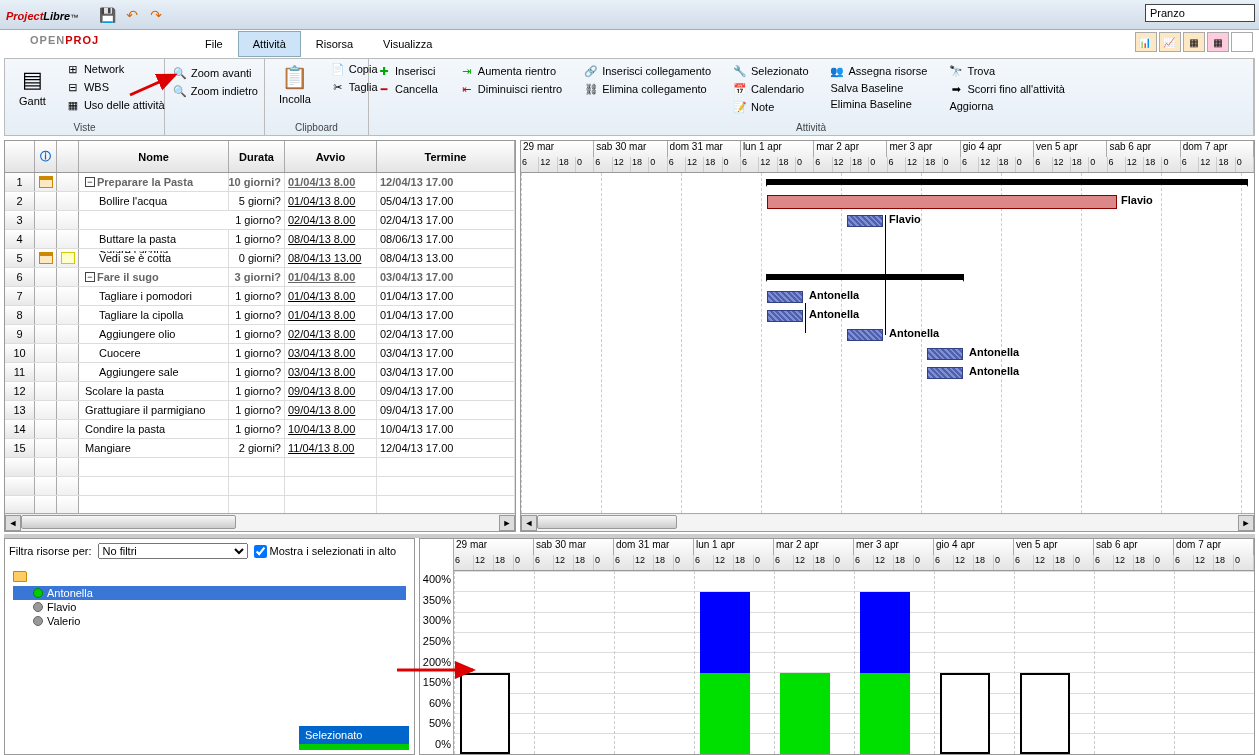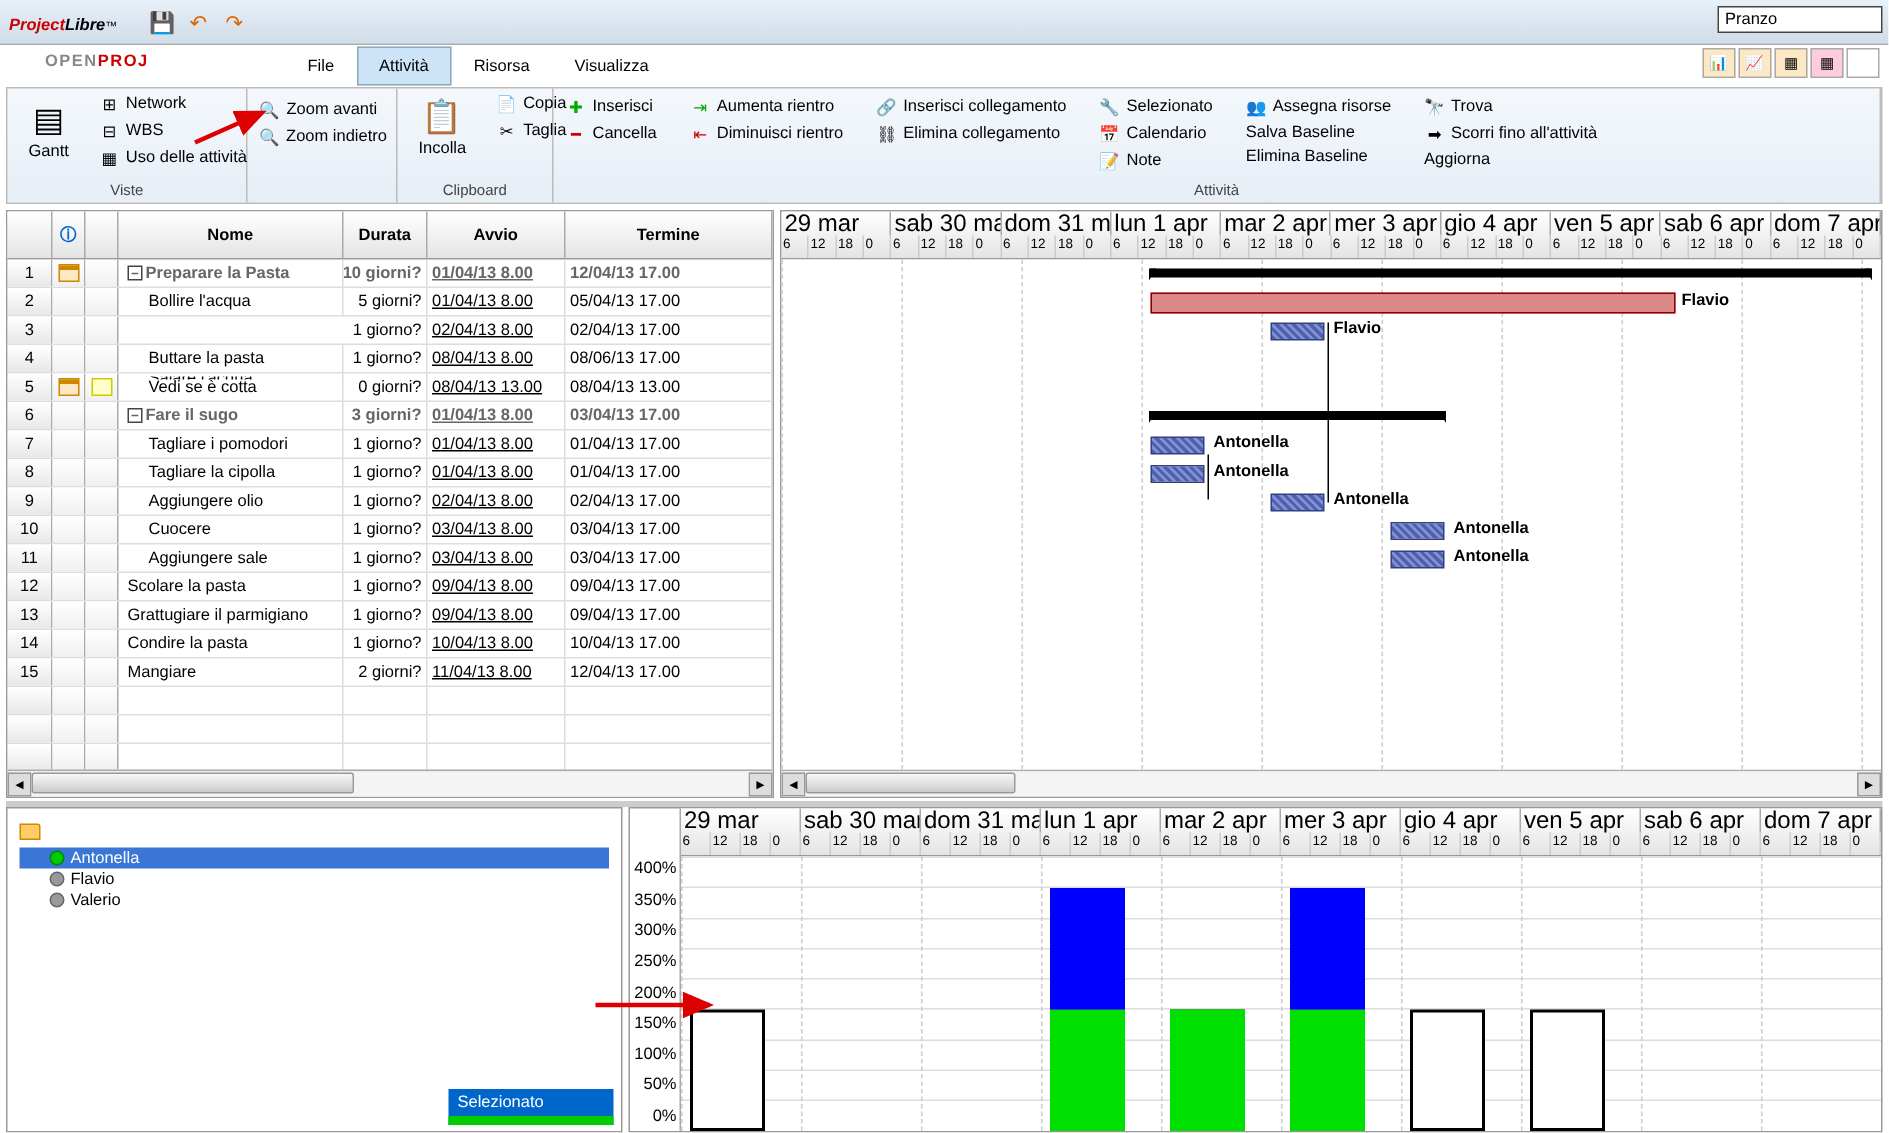--- a/index.html
+++ b/index.html
@@ -73,21 +73,21 @@
 .note-icn { width: 14px; height: 12px; background: #ffffcc; border: 1px solid #cc0; display: inline-block; }
 .hscroll { height: 18px; background: #eee; border-top: 1px solid #aaa; display: flex; align-items: center; }
 .hscroll .arrow { width: 16px; height: 16px; background: #ddd; border: 1px solid #999; text-align: center; line-height: 14px; font-size: 9px; }
 .hscroll .track { flex: 1; background: #f4f4f4; height: 16px; position: relative; }
 .hscroll .thumb { position: absolute; height: 14px; top: 0; background: linear-gradient(#f8f8f8,#ccc); border: 1px solid #999; border-radius: 2px; }
 
 
 .gantt-panel { flex: 1; border: 1px solid #999; margin-left: 4px; display: flex; flex-direction: column; position: relative; overflow: hidden; }
 .gantt-head { height: 32px; display: flex; flex-direction: column; background: linear-gradient(#fff,#e4e4e4); border-bottom: 1px solid #999; }
 .gantt-days { display: flex; height: 16px; }
-.gantt-day { width: 80px; border-right: 1px solid #aaa; padding-left: 2px; font-size: 16px; white-space: nowrap; overflow: hidden; }
+.gantt-day { width: 80px; border-right: 1px solid #aaa; padding-left: 2px; font-size: 10px; white-space: nowrap; overflow: hidden; }
 .gantt-hours { display: flex; height: 16px; }
 .gh { border-right: 1px solid #ccc; font-size: 9px; text-align: left; padding-left: 1px; }
 .gantt-body { flex: 1; position: relative; background: #fff; }
 .gantt-grid { position: absolute; inset: 0; }
 .vline { position: absolute; top: 0; bottom: 0; width: 0; border-left: 1px dashed #ccc; }
 .gbar { position: absolute; height: 12px; background: repeating-linear-gradient(45deg,#5060b0,#5060b0 2px,#8090d0 2px,#8090d0 4px); border: 1px solid #304080; }
 .gsummary { position: absolute; height: 6px; background: #000; }
 .gsummary::before, .gsummary::after { content:''; position:absolute; top:0; width:0; height:0; border-top: 8px solid #000; }
 .gsummary::before { left:-1px; border-right: 5px solid transparent; }
 .gsummary::after { right:-1px; border-left: 5px solid transparent; }
@@ -579,20 +579,28 @@
         <div class="track">
             <div class="thumb" style="left:0; width:20%;"></div>
           </div>
         <div class="arrow">►</div>
       </div>
     </div>
   </div>
 
   <div class="lower">
     <div class="res-panel">
+      <div class="filter-row">
+        <span>Filtra risorse per:</span>
+        <select><option>No filtri</option></select>
+        <label>
+            <input type="checkbox" checked="" style="">
+            <span>Mostra i selezionati in alto</span>
+          </label>
+      </div>
       <div class="res-tree">
         <div class="folder"><span class="folder-icn"></span></div>
         <div id="res-list">
             <div class="res-item sel">
               <span class="dot g"></span>
               <span>Antonella</span>
             </div>
             <div class="res-item">
               <span class="dot gray"></span>
               <span>Flavio</span>
@@ -607,21 +615,21 @@
     </div>
 
     <div class="hist-panel">
       <div class="hist-yaxis" id="hist-yaxis">
           <div>400%</div>
           <div>350%</div>
           <div>300%</div>
           <div>250%</div>
           <div>200%</div>
           <div>150%</div>
-          <div>100%</div>
+          <div>60%</div>
           <div>50%</div>
           <div>0%</div>
         </div>
       <div class="hist-main">
         <div class="gantt-head">
           <div class="gantt-days" id="hist-days">
               <div class="gantt-day">29 mar</div>
               <div class="gantt-day">sab 30 mar</div>
               <div class="gantt-day">dom 31 mar</div>
               <div class="gantt-day">lun 1 apr</div>

